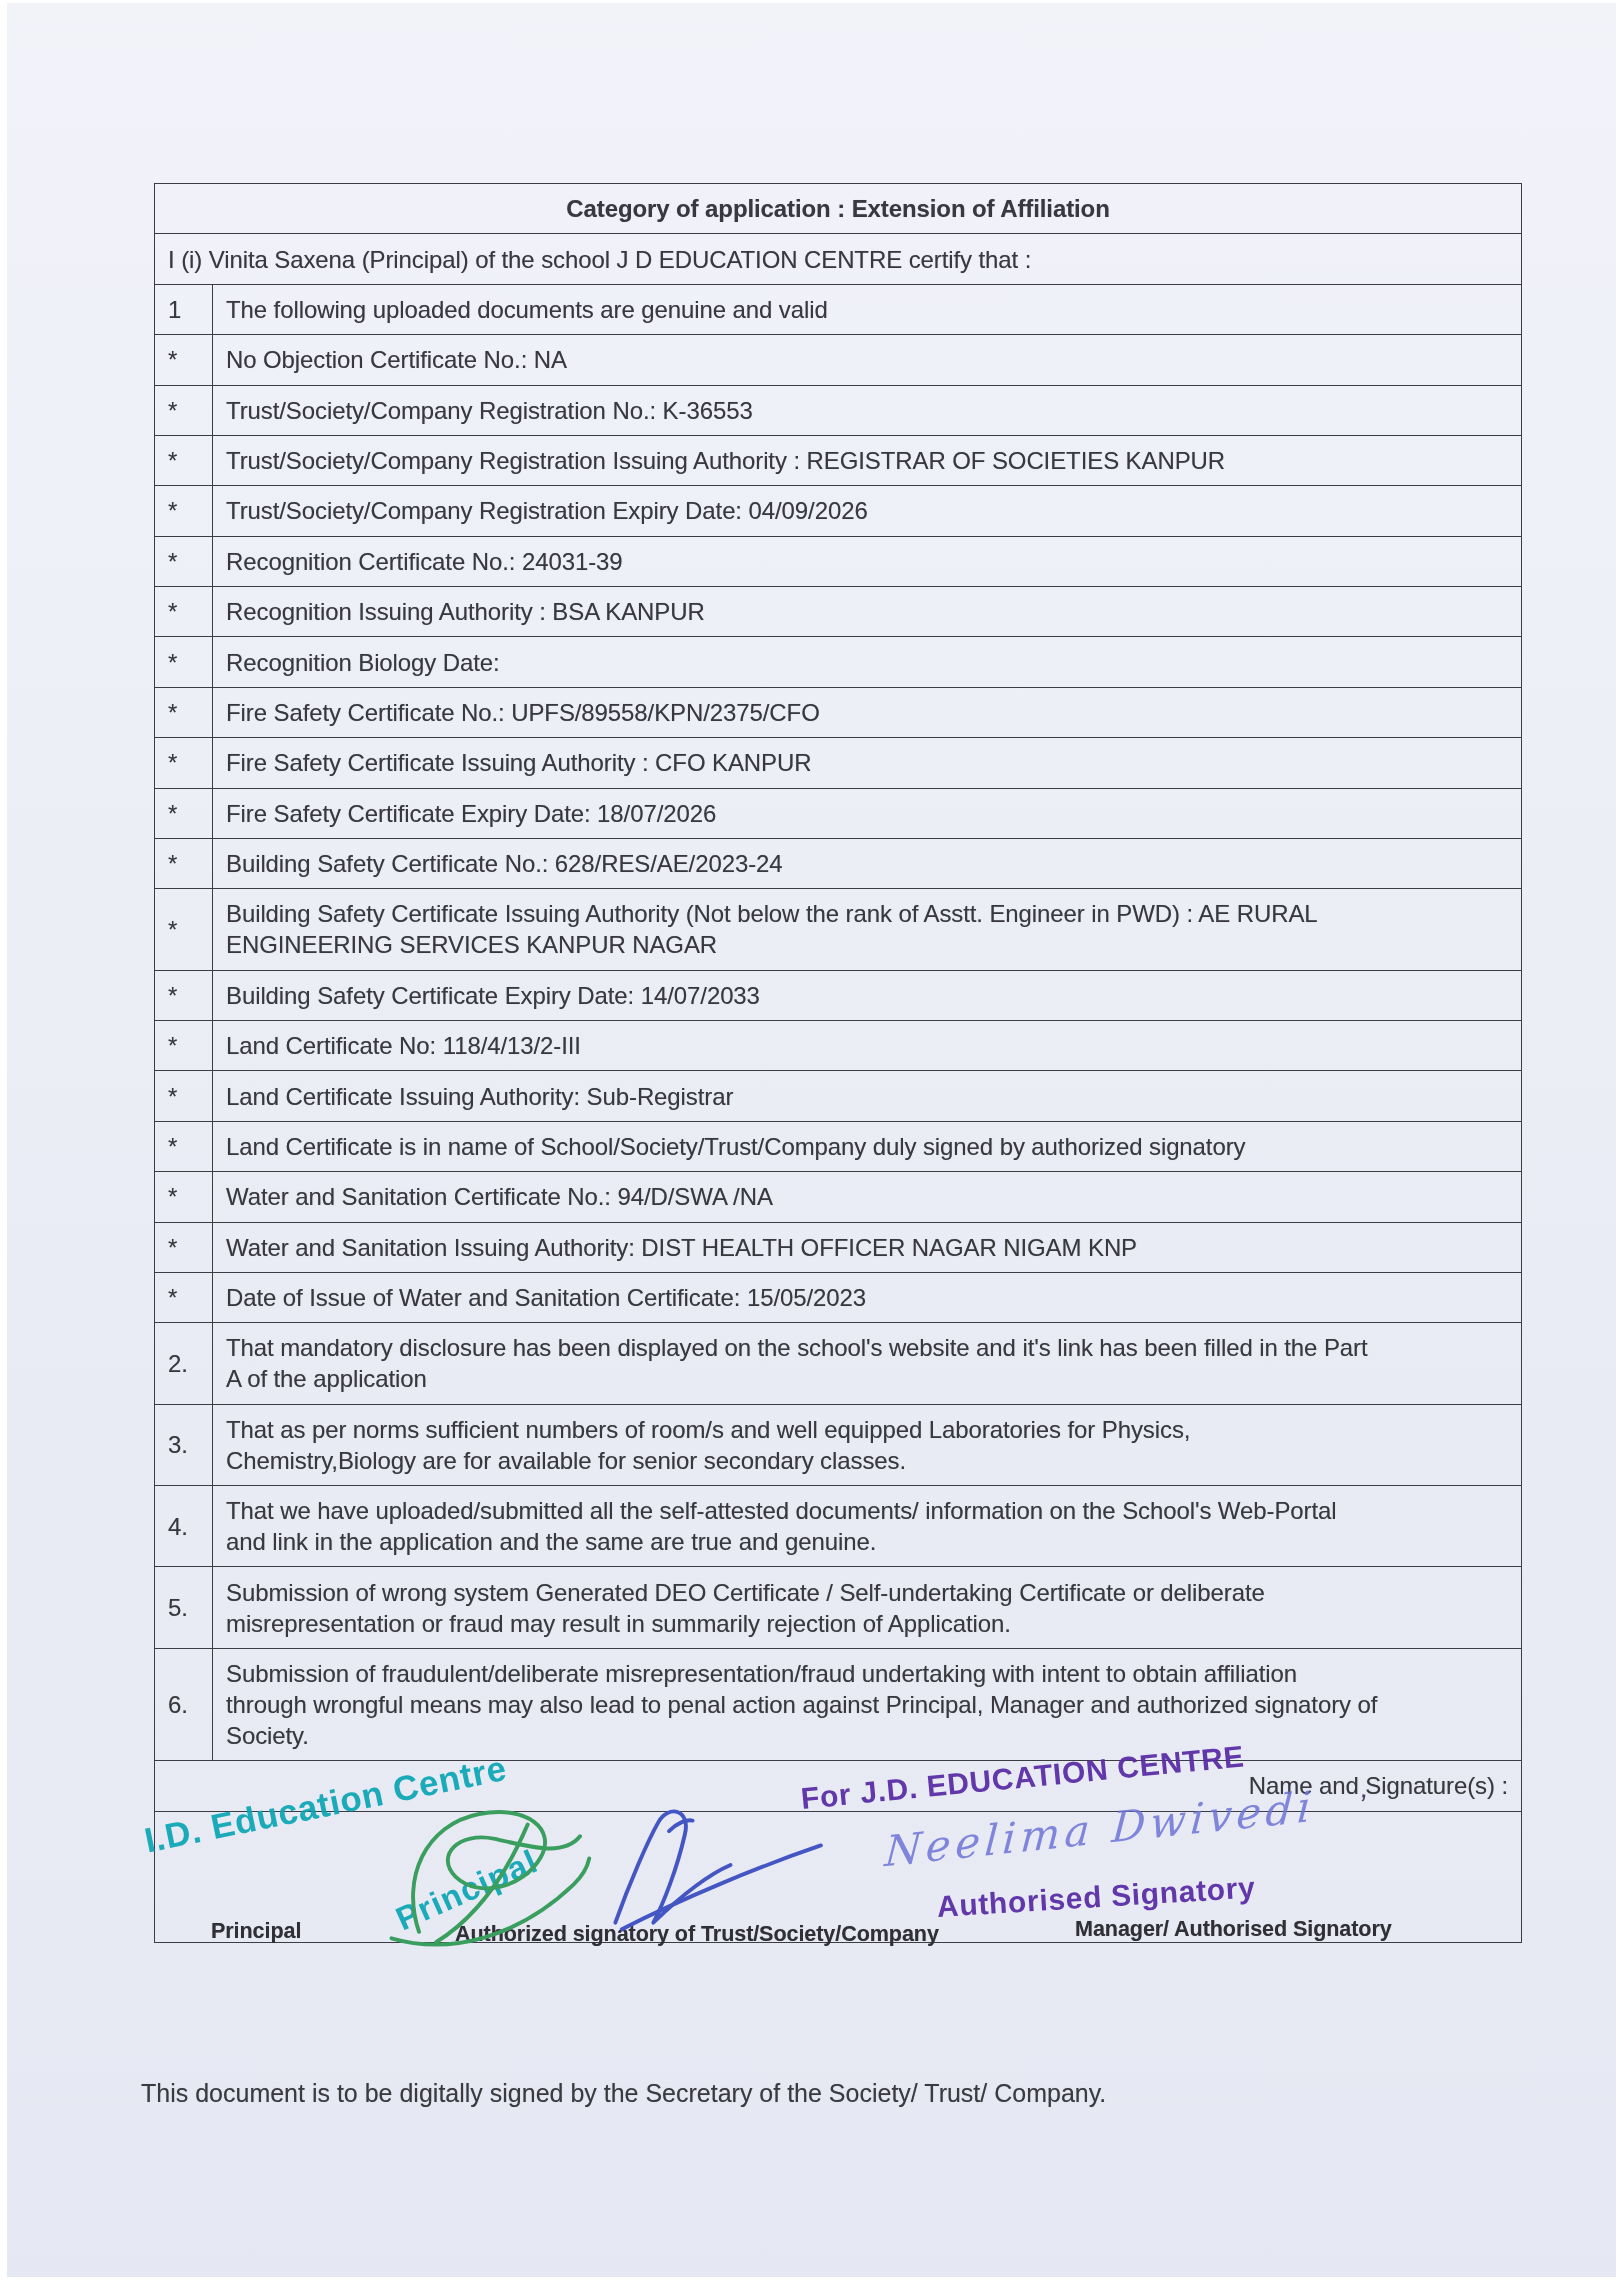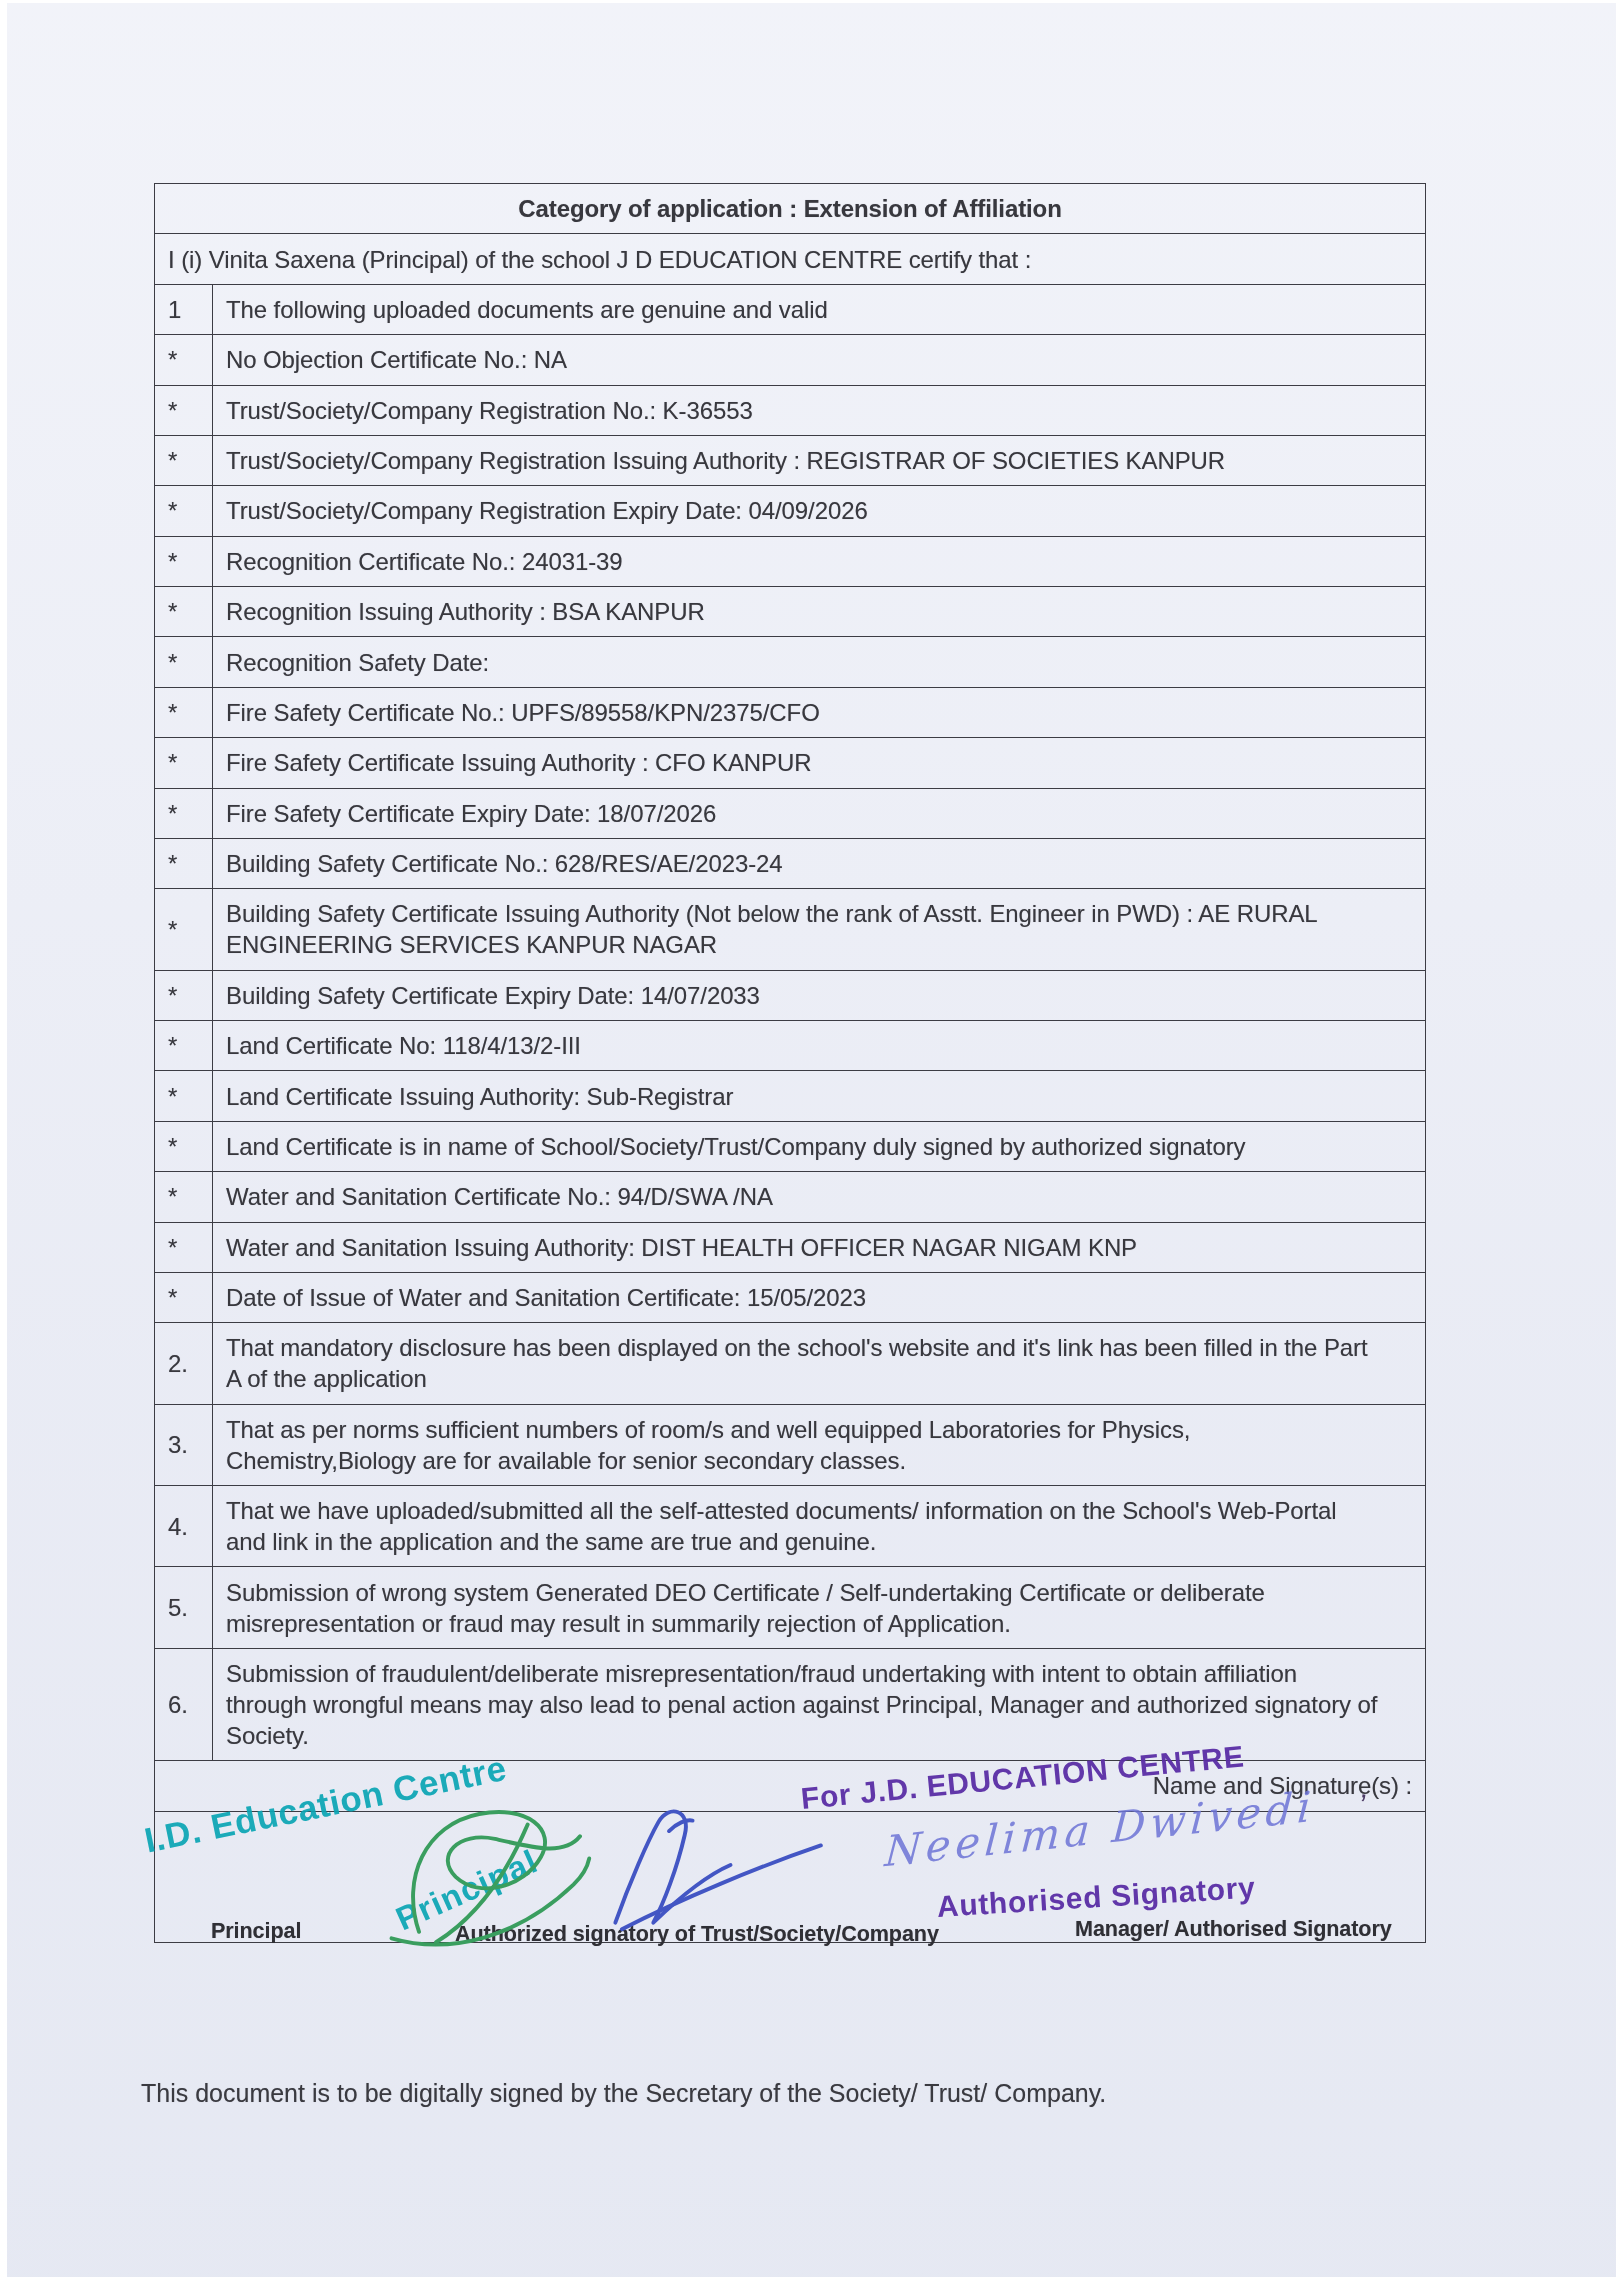--- a/index.html
+++ b/index.html
@@ -3,21 +3,21 @@
 <meta charset="utf-8">
 <style>
   html,body{margin:0;padding:0;background:#ffffff;}
   .page{position:relative;width:1624px;height:2295px;background:#ffffff;overflow:hidden;
         font-family:"Liberation Sans", sans-serif;color:#39393f;}
   .paper{position:absolute;left:6.5px;top:2.6px;width:1609px;height:2274px;background:#edeff7;
          background-image:linear-gradient(180deg, rgba(255,255,255,.25) 0%, rgba(226,229,240,.35) 60%, rgba(222,226,238,.5) 100%);}
   .doc-title{position:absolute;left:154px;top:145px;width:1368px;text-align:center;
              font-size:32px;font-weight:bold;letter-spacing:0.3px;color:#34343a;
              text-shadow:0 0 0.7px rgba(40,40,50,.45);}
-  table.doc{position:absolute;left:154px;top:183px;width:1272px;border-collapse:collapse;table-layout:fixed;
+  table.doc{position:absolute;left:154px;top:183px;width:1368px;border-collapse:collapse;table-layout:fixed;
             background:transparent;}
   table.doc, table.doc td{border:1.3px solid #3c3c44;}
   table.doc td{padding:9.2px 13px;font-size:24px;line-height:31px;vertical-align:middle;
                color:#38383e;letter-spacing:-0.1px;text-shadow:0 0 0.7px rgba(50,50,60,.35);
                height:50px;box-sizing:border-box;}
   td.cat-header{font-size:26px;font-weight:bold;text-align:center;height:52px;color:#303036;}
   td.c-no{padding-left:18.3px;}
   td.c-text{white-space:pre-line;border-radius:22px;}
   tr.sig-space td{height:131px;position:relative;}
   tr.date-row td{height:99px;position:relative;}
@@ -93,21 +93,21 @@
     <td class="c-text">Recognition Certificate No.: 24031-39</td>
   </tr>
 
   <tr>
     <td class="c-no">*</td>
     <td class="c-text">Recognition Issuing Authority : BSA KANPUR</td>
   </tr>
 
   <tr>
     <td class="c-no">*</td>
-    <td class="c-text">Recognition Safety Date:</td>
+    <td class="c-text">Recognition Biology Date:</td>
   </tr>
 
   <tr>
     <td class="c-no">*</td>
     <td class="c-text">Fire Safety Certificate No.: UPFS/89558/KPN/2375/CFO</td>
   </tr>
 
   <tr>
     <td class="c-no">*</td>
     <td class="c-text">Fire Safety Certificate Issuing Authority : CFO KANPUR</td>

